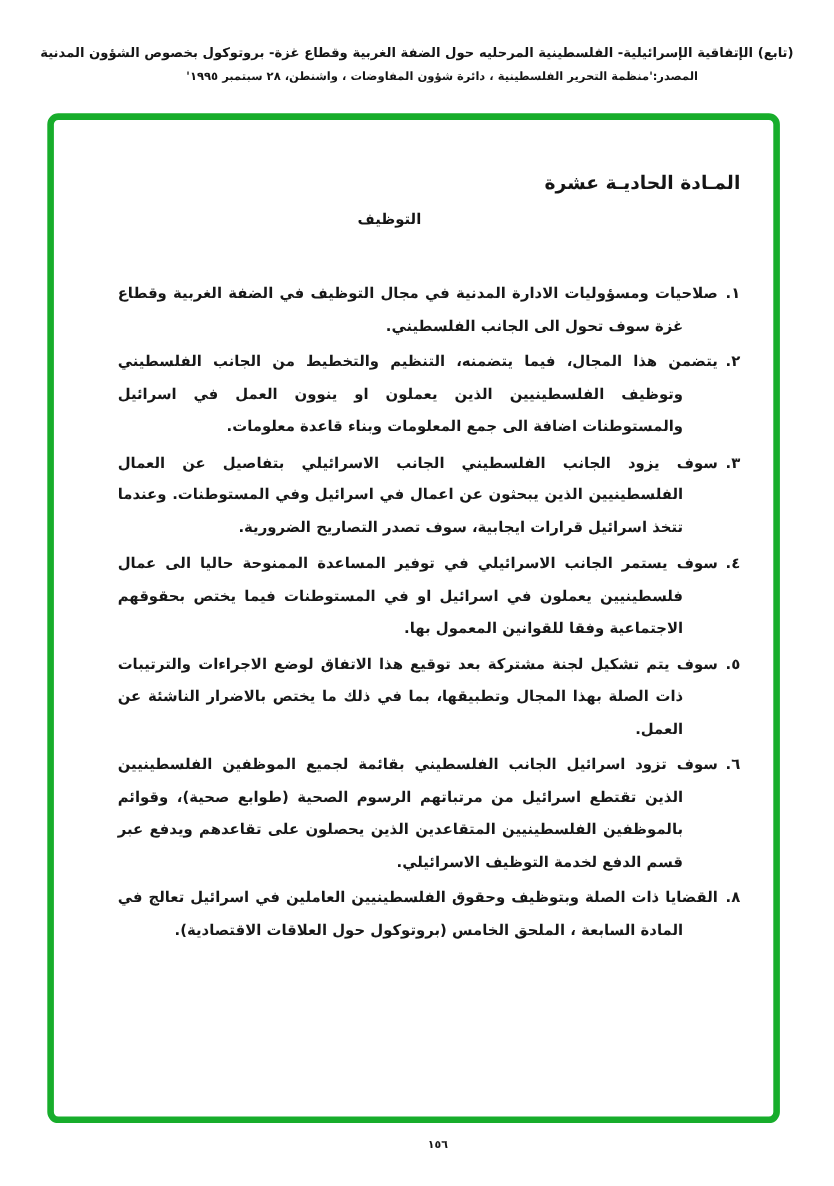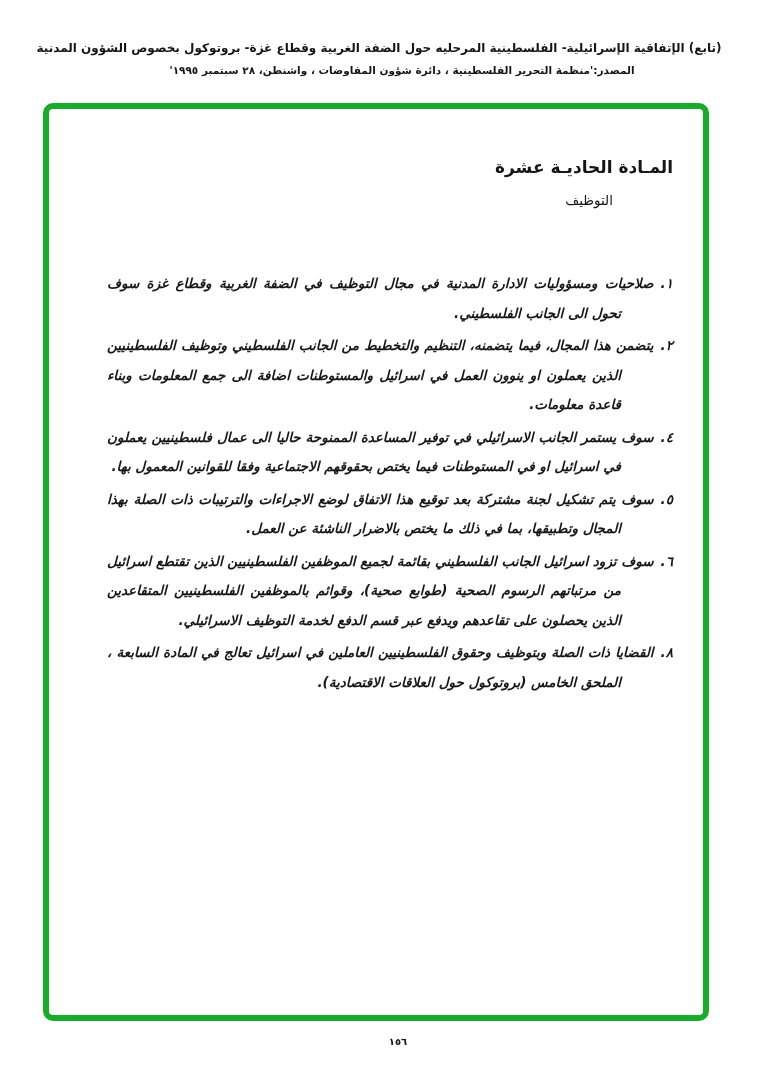--- a/index.html
+++ b/index.html
@@ -51,31 +51,30 @@
   }
   
   .article-title {
     font-size: 17px;
     font-weight: bold;
     text-align: right;
     line-height: 24px;
   }
   .article-subtitle {
     font-size: 13.5px;
-    font-weight: normal;
-    text-align: right;
+    font-weight: bold;
+    text-align: center;
     margin-top: 12px;
     margin-right: 60px;
     line-height: 18px;
   }
   
   .items {
-    margin-top: 60px;
+    margin-top: 44px;
     margin-left: 12px;
-    font-style: italic;
   }
   .item {
     direction: rtl;
     font-size: 13.5px;
     font-weight: bold;
     line-height: 29.5px;
     text-align: justify;
     padding-right: 52px;   
     text-indent: -52px;
     margin-bottom: 3px;
@@ -113,20 +112,23 @@
   <div class="article-subtitle">التوظيف</div>
 
   <div class="items">
     <div class="item">
       <span class="num">١.</span><span class="txt">صلاحيات ومسؤوليات الادارة المدنية في مجال التوظيف في الضفة الغربية وقطاع غزة سوف تحول الى الجانب الفلسطيني.</span>
     </div>
     <div class="item">
       <span class="num">٢.</span><span class="txt">يتضمن هذا المجال، فيما يتضمنه، التنظيم والتخطيط من الجانب الفلسطيني وتوظيف الفلسطينيين الذين يعملون او ينوون العمل في اسرائيل والمستوطنات اضافة الى جمع المعلومات وبناء قاعدة معلومات.</span>
     </div>
     <div class="item">
+      <span class="num">٣.</span><span class="txt">سوف يزود الجانب الفلسطيني الجانب الاسرائيلي بتفاصيل عن العمال الفلسطينيين الذين يبحثون عن اعمال في اسرائيل وفي المستوطنات. وعندما تتخذ اسرائيل قرارات ايجابية، سوف تصدر التصاريح الضرورية.</span>
+    </div>
+    <div class="item">
       <span class="num">٤.</span><span class="txt">سوف يستمر الجانب الاسرائيلي في توفير المساعدة الممنوحة حاليا الى عمال فلسطينيين يعملون في اسرائيل او في المستوطنات فيما يختص بحقوقهم الاجتماعية وفقا للقوانين المعمول بها.</span>
     </div>
     <div class="item">
       <span class="num">٥.</span><span class="txt">سوف يتم تشكيل لجنة مشتركة بعد توقيع هذا الاتفاق لوضع الاجراءات والترتيبات ذات الصلة بهذا المجال وتطبيقها، بما في ذلك ما يختص بالاضرار الناشئة عن العمل.</span>
     </div>
     <div class="item">
       <span class="num">٦.</span><span class="txt">سوف تزود اسرائيل الجانب الفلسطيني بقائمة لجميع الموظفين الفلسطينيين الذين تقتطع اسرائيل من مرتباتهم الرسوم الصحية (طوابع صحية)، وقوائم بالموظفين الفلسطينيين المتقاعدين الذين يحصلون على تقاعدهم ويدفع عبر قسم الدفع لخدمة التوظيف الاسرائيلي.</span>
     </div>
     <div class="item">
       <span class="num">٨.</span><span class="txt">القضايا ذات الصلة وبتوظيف وحقوق الفلسطينيين العاملين في اسرائيل تعالج في المادة السابعة ، الملحق الخامس (بروتوكول حول العلاقات الاقتصادية).</span>

